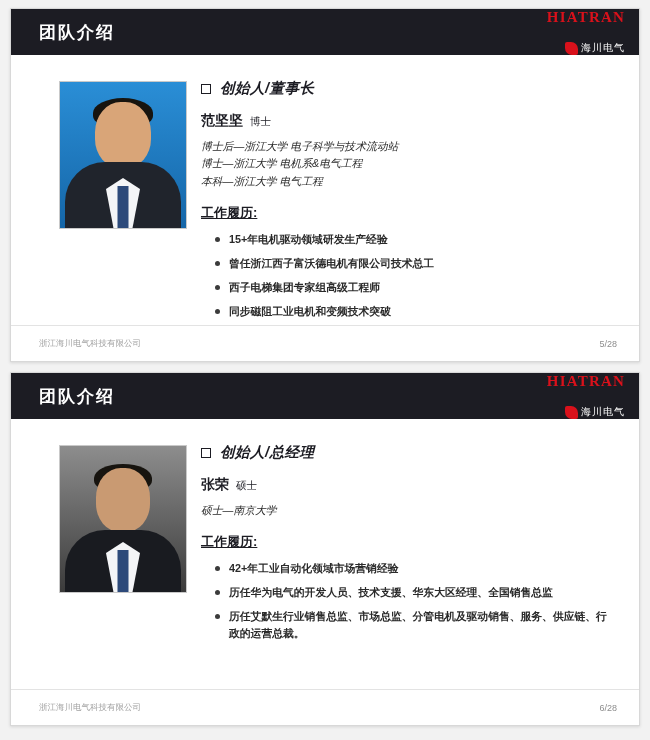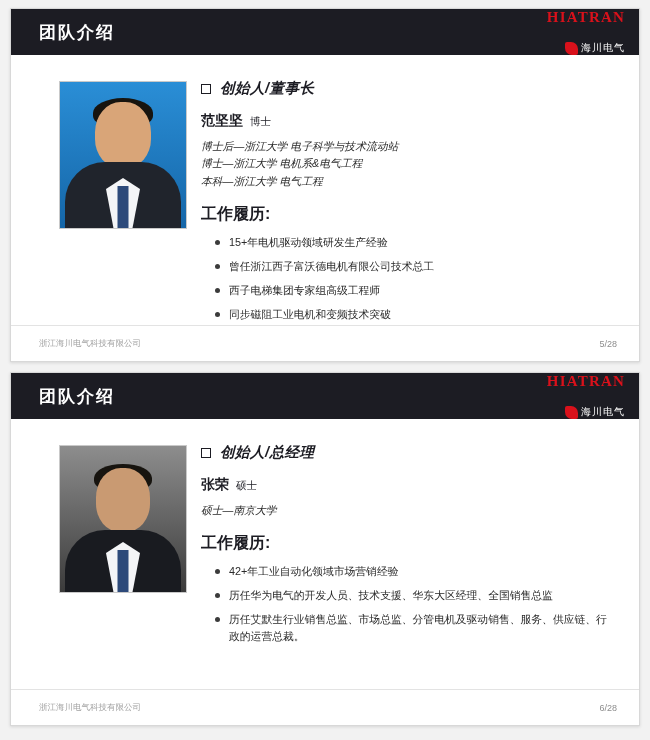--- a/index.html
+++ b/index.html
@@ -192,29 +192,31 @@
     padding: 0;
     list-style: none;
     font-style: italic;
   }
   .edu-list li {
     font-size: 10.8px;
     color: #2a2a2a;
     line-height: 1.62;
   }
   .section-label {
-    font-size: 16px;
+    font-size: 13px;
     font-weight: bold;
     color: #1c1c23;
     margin: 0 0 9px 0;
+    text-decoration: underline;
   }
   .exp-list {
     margin: 0;
     padding: 0 0 0 14px;
     list-style: none;
+    font-weight: bold;
   }
   .exp-list li {
     position: relative;
     font-size: 10.8px;
     color: #2a2a2a;
     line-height: 1.55;
     padding-left: 14px;
     margin-bottom: 7px;
   }
   .exp-list li::before {

